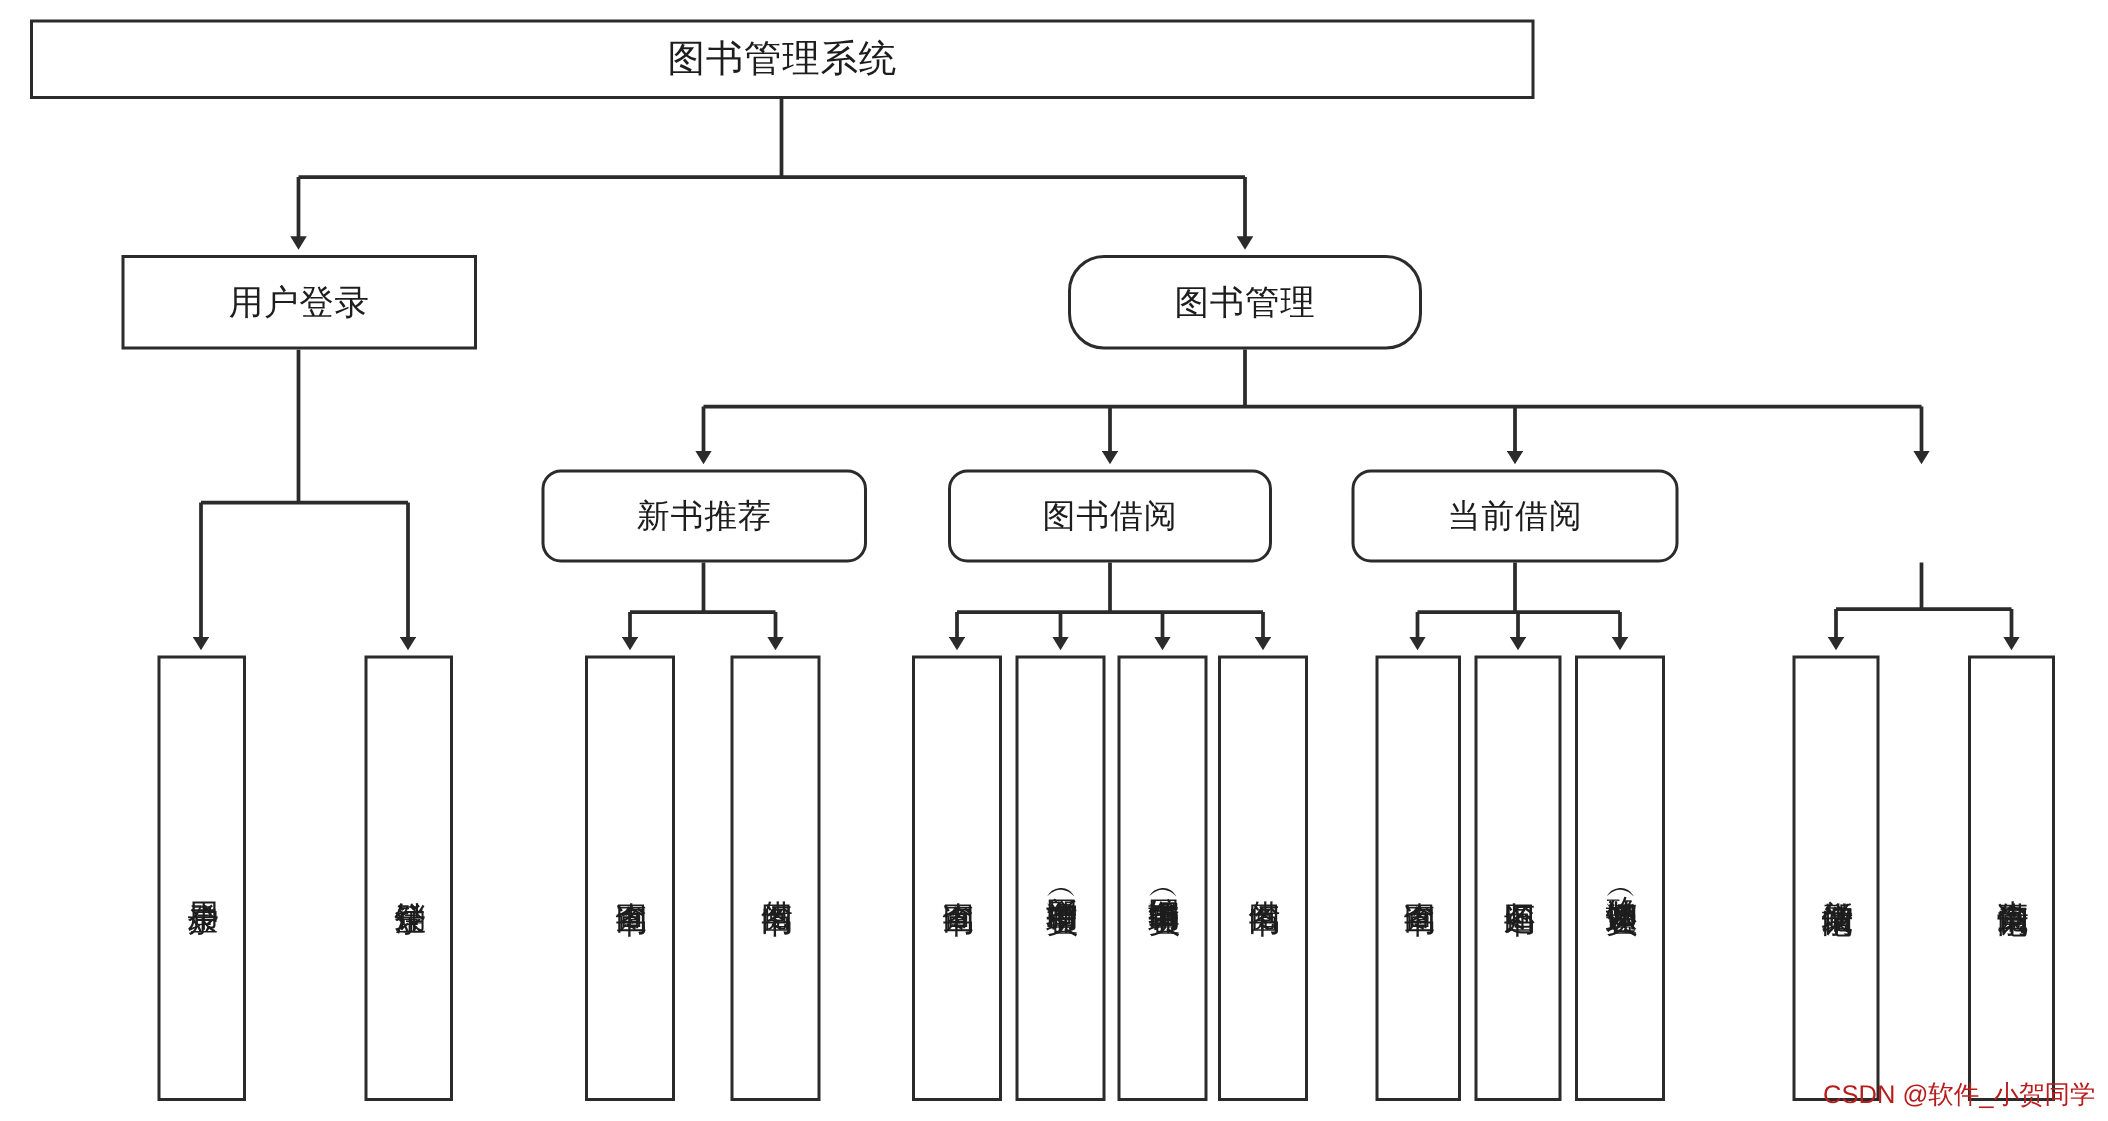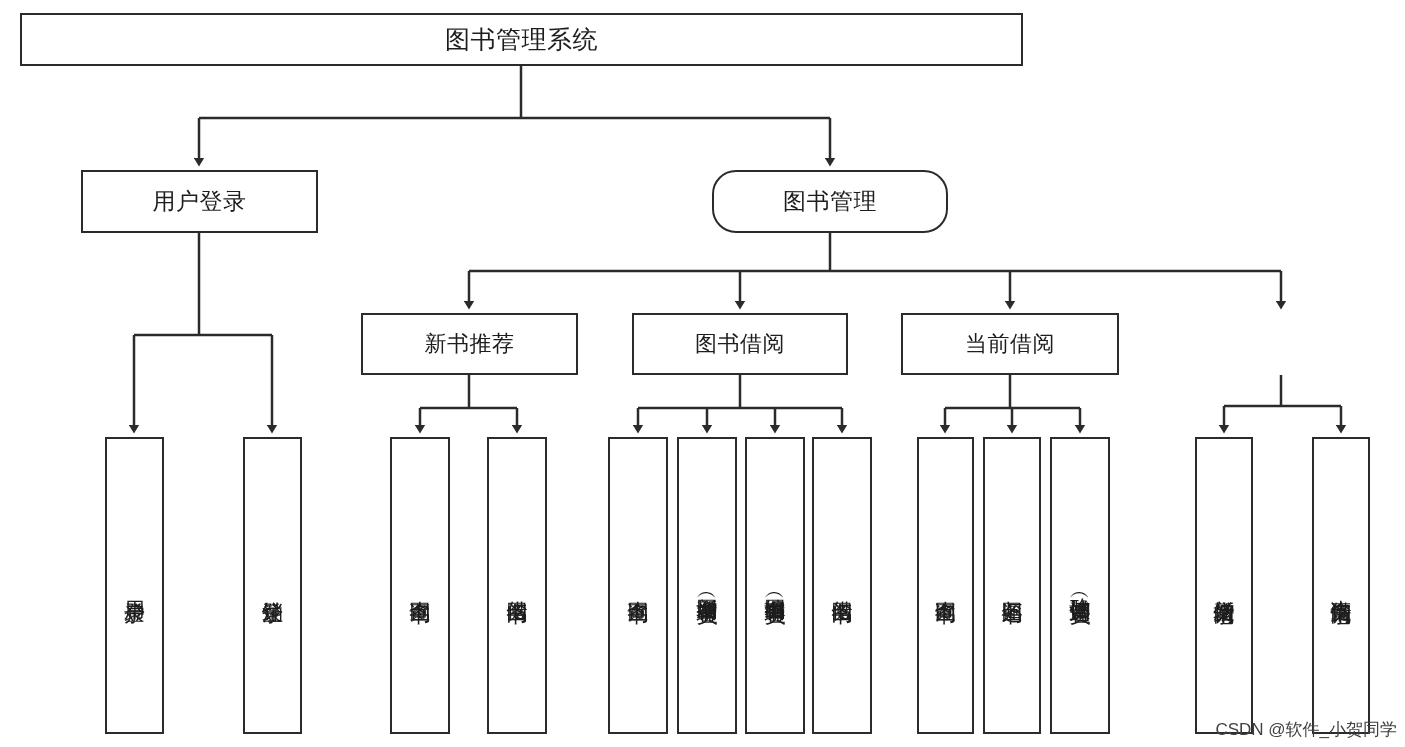--- a/index.html
+++ b/index.html
@@ -35,20 +35,21 @@
     color: #1d1d1d;
   }
   .node-box.root {
     font-size: 25px;
   }
   .node-box.level1 {
     font-size: 23px;
   }
   .node-box.level2 {
     font-size: 22px;
+    border-radius: 13px;
   }
   .node-box.leaf {
     font-size: 21px;
   }
   .node-label {
     display: block;
     text-align: center;
     line-height: 1.25;
     letter-spacing: 0.5px;
   }
@@ -57,21 +58,21 @@
     text-orientation: upright;
     line-height: 1.15;
     letter-spacing: 1px;
     max-height: 100%;
   }
   #watermark {
     position: absolute;
     right: 8px;
     bottom: 6px;
     font-size: 17px;
-    color: #404040;
+    color: #b91c1c;
     white-space: nowrap;
     pointer-events: none;
   }
 </style>
 </head>
 <body>
 
 <div id="diagram-canvas">
 
   <svg id="tree-svg" viewBox="0 0 1405 747" xmlns="http://www.w3.org/2000/svg">

